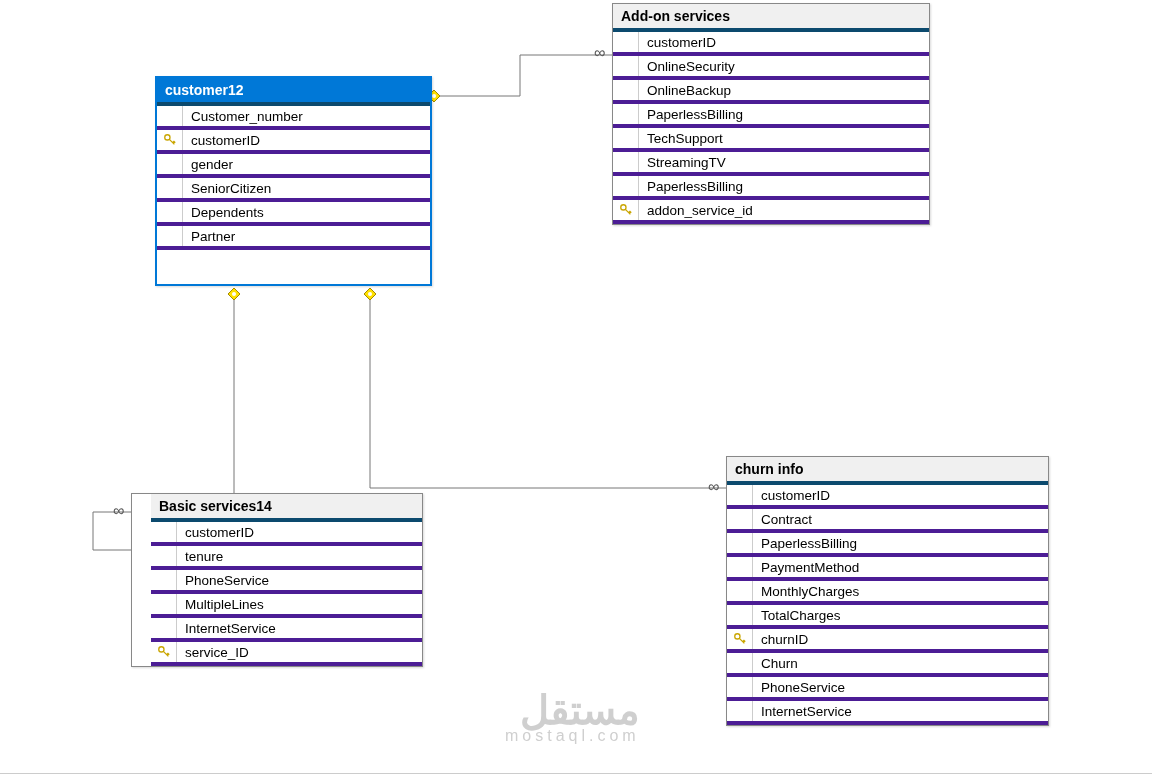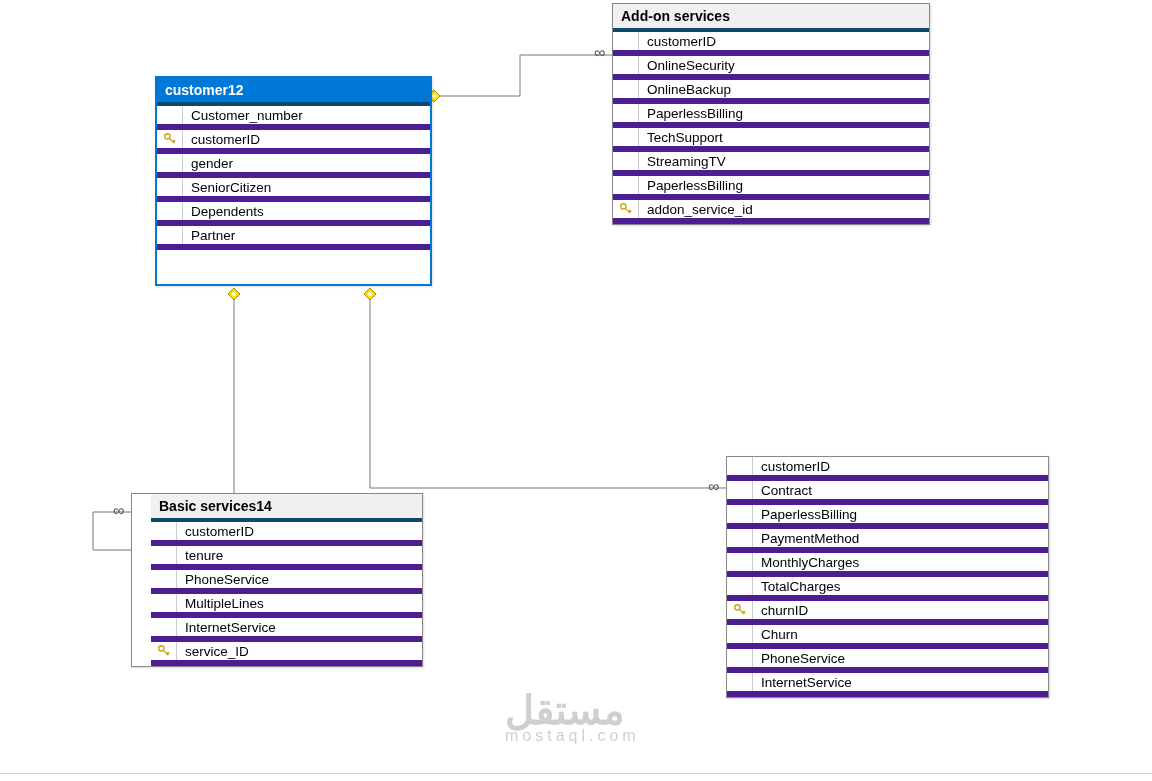--- a/index.html
+++ b/index.html
@@ -35,21 +35,21 @@
     border-bottom: 4px solid #0c4a6e;
     background: #f0f0f0;
   }
   .entity.selected .entity-header {
     background: #0078d7;
     color: #fff;
   }
   .entity-row {
     display: flex;
     align-items: center;
-    border-bottom: 6px solid #4c1d95;
+    border-bottom: 4px solid #4c1d95;
     height: 24px;
     padding: 0 6px 0 0;
     font-size: 13.5px;
   }
   .entity-row:last-child { border-bottom: none; }
   .key-col {
     width: 26px;
     display: flex;
     align-items: center;
     justify-content: center;
@@ -66,21 +66,21 @@
     left: 0; bottom: 0;
     width: 100%; height: 8px;
     background: #fff;
     border-top: 1px solid #ccc;
   }
   .watermark {
     position: absolute;
     left: 505px; top: 690px;
     color: #cfcfcf;
     font-family: Arial, sans-serif;
-    text-align: left;
+    text-align: right;
     pointer-events: none;
     line-height: 1;
   }
   .watermark-top {
     font-size: 40px;
     font-weight: 700;
     letter-spacing: -2px;
   }
   .watermark-bottom {
     font-size: 16px;
@@ -246,20 +246,21 @@
               <path d="M7 7 L13 13 M11 11 L13 9 M12 12 L14 10" stroke="#c9a500" stroke-width="1.5" fill="none"></path>
             </svg>
           </div>
           <div class="field-col">service_ID</div>
         </div>
         <div style="height: 0px;"></div>
       </div>
   </div>
 
   <div class="entity" style="left:726px; top:456px; width:323px;">
+    <div class="entity-header">churn info</div>
     <div>
         <div class="entity-row">
           <div class="key-col"></div>
           <div class="field-col">customerID</div>
         </div>
         <div class="entity-row">
           <div class="key-col"></div>
           <div class="field-col">Contract</div>
         </div>
         <div class="entity-row">

